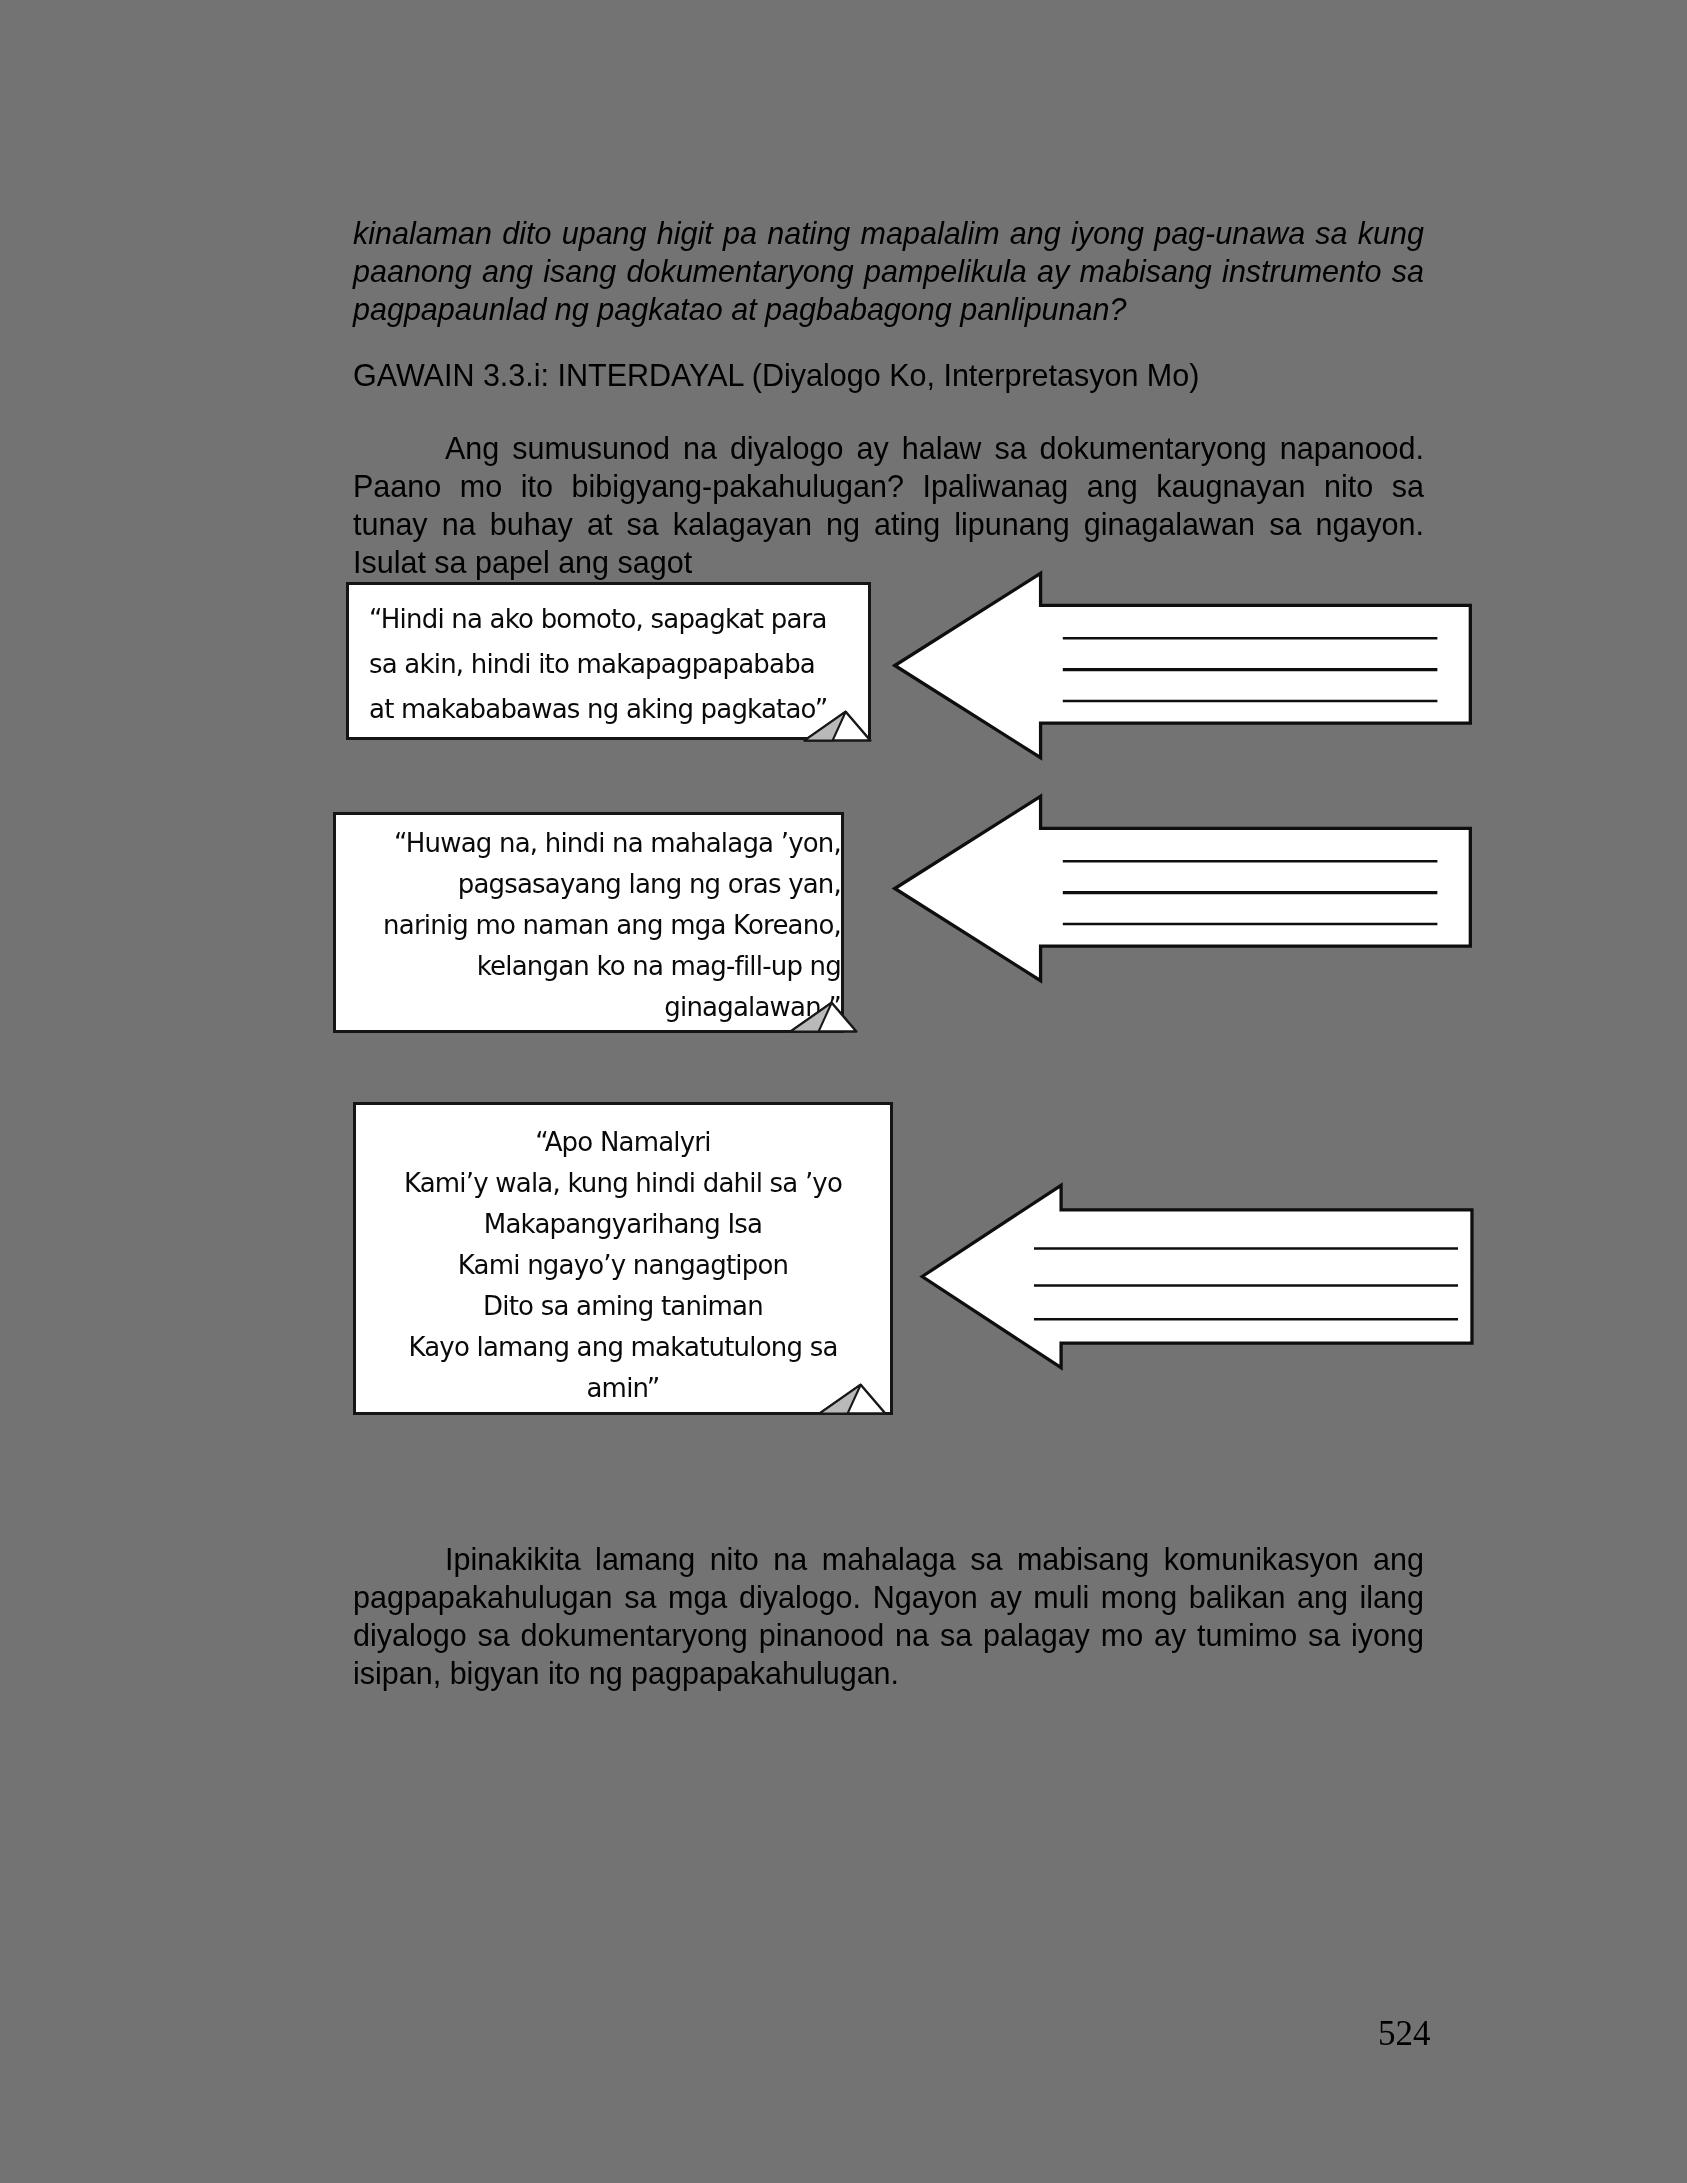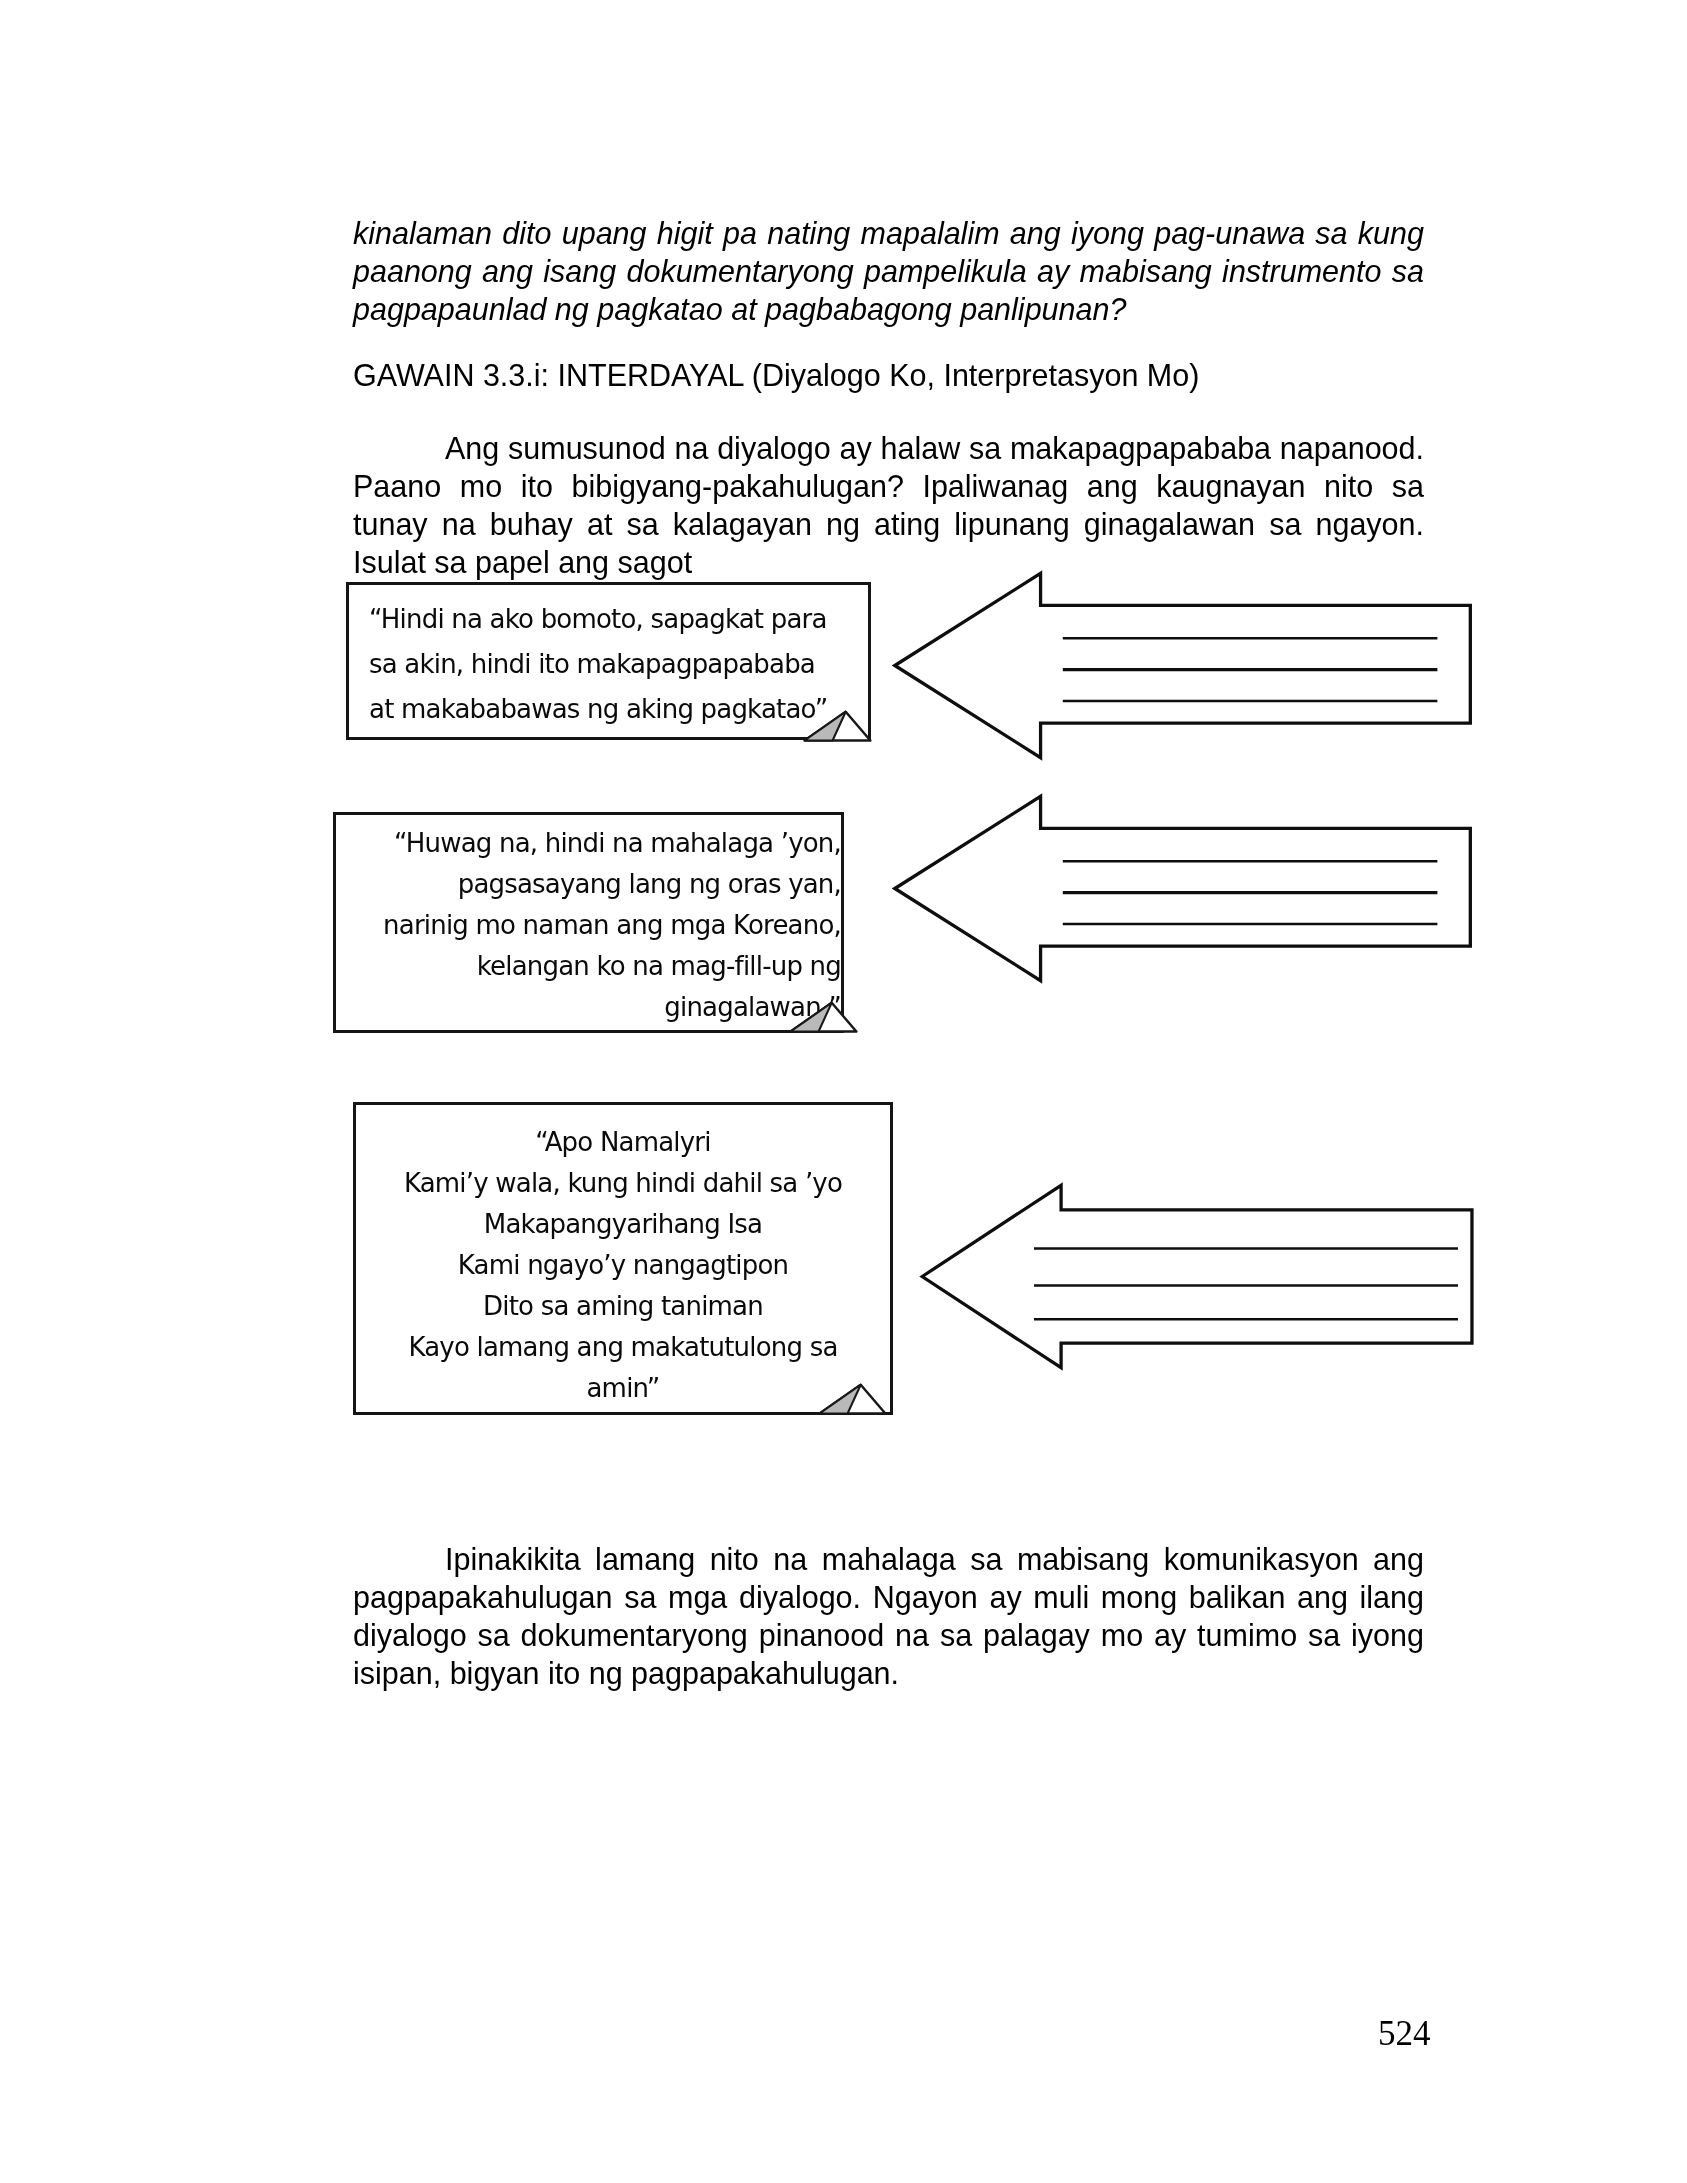--- a/index.html
+++ b/index.html
@@ -1,17 +1,17 @@
 <!DOCTYPE html>
 <html style="font-size:13px"><head>
 <meta charset="utf-8">
 <style>
   html,body{margin:0;padding:0;background:#9a9a9a;}
   .page{
-    position:relative;width:1687px;height:2183px;background:#ffffff;
+    position:relative;width:1687px;height:2183px;background:#737373;
     font-family:"Liberation Sans",sans-serif;color:#000;overflow:hidden;
     margin:0 auto;
   }
   .para{
     position:absolute;left:353px;width:1071px;
     font-size:30.5px;line-height:38px;text-align:justify;
   }
   .para-intro{top:183px;font-style:italic;}
   .heading{position:absolute;left:353px;top:325px;font-size:30.5px;line-height:38px;white-space:nowrap;}
   .heading strong{font-weight:normal;}
@@ -35,21 +35,21 @@
 </style>
 </head>
 <body>
 
 <div class="page">
 
   <p class="para para-intro">kinalaman dito upang higit pa nating mapalalim ang iyong pag-unawa sa kung paanong ang isang dokumentaryong pampelikula ay mabisang instrumento sa pagpapaunlad ng pagkatao at pagbabagong panlipunan?</p>
 
   <p class="heading"><span>GAWAIN 3.3.i: </span><strong>INTERDAYAL (Diyalogo Ko, Interpretasyon Mo)</strong></p>
 
-  <p class="para para-instructions">Ang sumusunod na diyalogo ay halaw sa makapagpapababa napanood. Paano mo ito bibigyang-pakahulugan? Ipaliwanag ang kaugnayan nito sa tunay na buhay at sa kalagayan ng ating lipunang ginagalawan sa ngayon. Isulat sa papel ang sagot</p>
+  <p class="para para-instructions">Ang sumusunod na diyalogo ay halaw sa dokumentaryong napanood. Paano mo ito bibigyang-pakahulugan? Ipaliwanag ang kaugnayan nito sa tunay na buhay at sa kalagayan ng ating lipunang ginagalawan sa ngayon. Isulat sa papel ang sagot</p>
 
   <div class="dialog dialog-1">
     <div class="dline">“Hindi na ako bomoto, sapagkat para</div>
     <div class="dline">sa akin, hindi ito makapagpapababa</div>
     <div class="dline">at makababawas ng aking pagkatao”</div>
   </div>
   <svg class="fold" style="left:803px;top:709px" width="69" height="35" viewBox="0 0 84 42">
     <polygon points="2,38 52,3 82,38" fill="#ffffff" stroke="#181818" stroke-width="3" stroke-linejoin="round"></polygon>
     <polygon points="2,38 52,3 36,38" fill="#b9b9b9" stroke="#181818" stroke-width="2.5" stroke-linejoin="round"></polygon>
   </svg>

